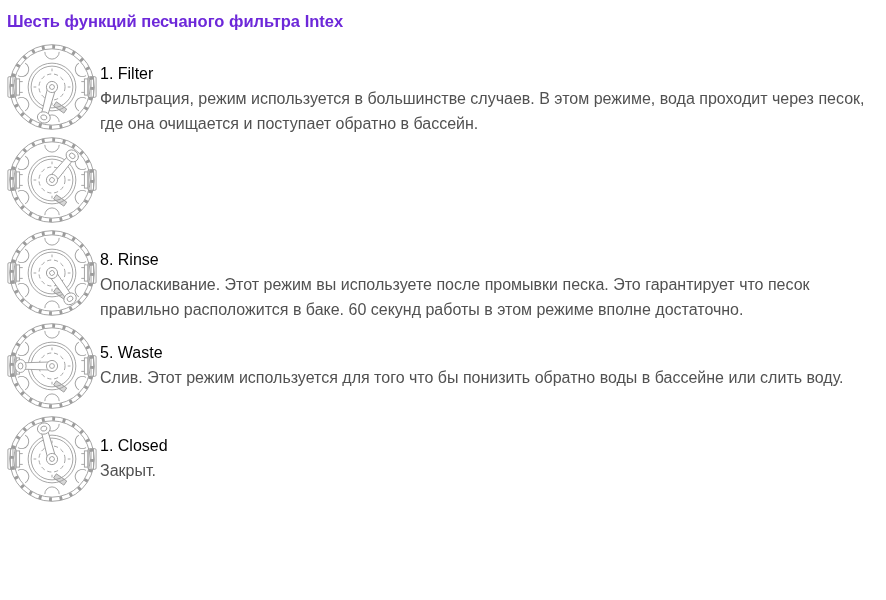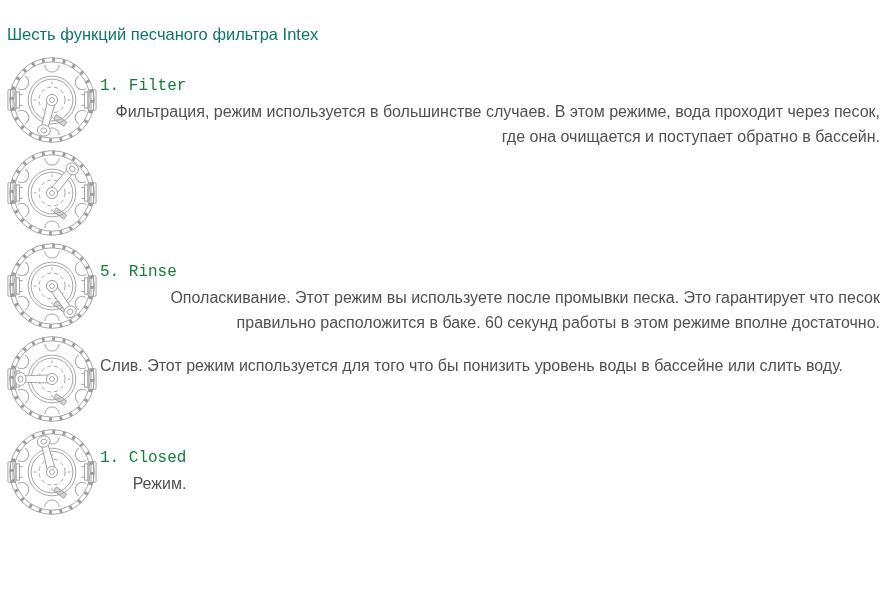--- a/index.html
+++ b/index.html
@@ -8,24 +8,24 @@
     height: 600px;
     background: #ffffff;
     color: #515151;
     font-family: "Liberation Sans", "DejaVu Sans", sans-serif;
     overflow: hidden;
     box-sizing: border-box;
     padding: 9px 6px 0 7px;
   }
   .page-title {
     font-size: 16.5px;
-    font-weight: 400;
+    font-weight: 700;
     line-height: 25px;
-    margin: 13px 0 8px 0;
-    color: #0f766e;
+    margin: 0 0 8px 0;
+    color: #6d28d9;
   }
   .item {
     display: flex;
     align-items: flex-start;
     height: 93px;
   }
   .valve {
     width: 90px;
     height: 90px;
     flex: 0 0 90px;
@@ -33,27 +33,25 @@
   }
   .item-text {
     padding: 19px 0 0 3px;
     font-size: 16px;
     line-height: 25px;
   }
   .item-title {
     font-size: 16px;
     font-weight: 400;
     margin: 0;
-    color: #15803d;
-    font-family: Liberation Mono, monospace;
+    color: #000000;
   }
   .item-desc {
     margin: 0;
     color: #515151;
-    text-align: right;
   }
 </style>
 </head>
 <body>
 
 <svg width="0" height="0" style="position:absolute" aria-hidden="true">
   <defs>
     <g id="valve-port" fill="none" stroke="#9c9c9c" stroke-width="1">
       <rect x="1" y="38.5" width="9" height="23" rx="1.5"></rect>
       <line x1="3.8" y1="38.5" x2="3.8" y2="61.5"></line>
@@ -125,45 +123,46 @@
     </article>
 
     <article class="item">
       <svg class="valve" viewBox="0 0 100 100">
         <use href="#valve-base"></use>
         <g transform="rotate(145 50 50)">
             <use href="#valve-handle-shape"></use>
           </g>
       </svg>
       <div class="item-text">
-        <h2 class="item-title">5. Rinse</h2>
+        <h2 class="item-title">8. Rinse</h2>
         <p class="item-desc">Ополаскивание. Этот режим вы используете после промывки песка. Это гарантирует что песок правильно расположится в баке. 60 секунд работы в этом режиме вполне достаточно.</p>
       </div>
     </article>
 
 
     <article class="item">
       <svg class="valve" viewBox="0 0 100 100">
         <use href="#valve-base"></use>
         <g transform="rotate(270 50 50)">
             <use href="#valve-handle-shape"></use>
           </g>
       </svg>
       <div class="item-text">
-        <p class="item-desc">Слив. Этот режим используется для того что бы понизить уровень воды в бассейне или слить воду.</p>
+        <h2 class="item-title">5. Waste</h2>
+        <p class="item-desc">Слив. Этот режим используется для того что бы понизить обратно воды в бассейне или слить воду.</p>
       </div>
     </article>
 
     <article class="item">
       <svg class="valve" viewBox="0 0 100 100">
         <use href="#valve-base"></use>
         <g transform="rotate(345 50 50)">
             <use href="#valve-handle-shape"></use>
           </g>
       </svg>
       <div class="item-text">
         <h2 class="item-title">1. Closed</h2>
-        <p class="item-desc">Режим.</p>
+        <p class="item-desc">Закрыт.</p>
       </div>
     </article>
 
   </section>
 </main>
 
 </body></html>

